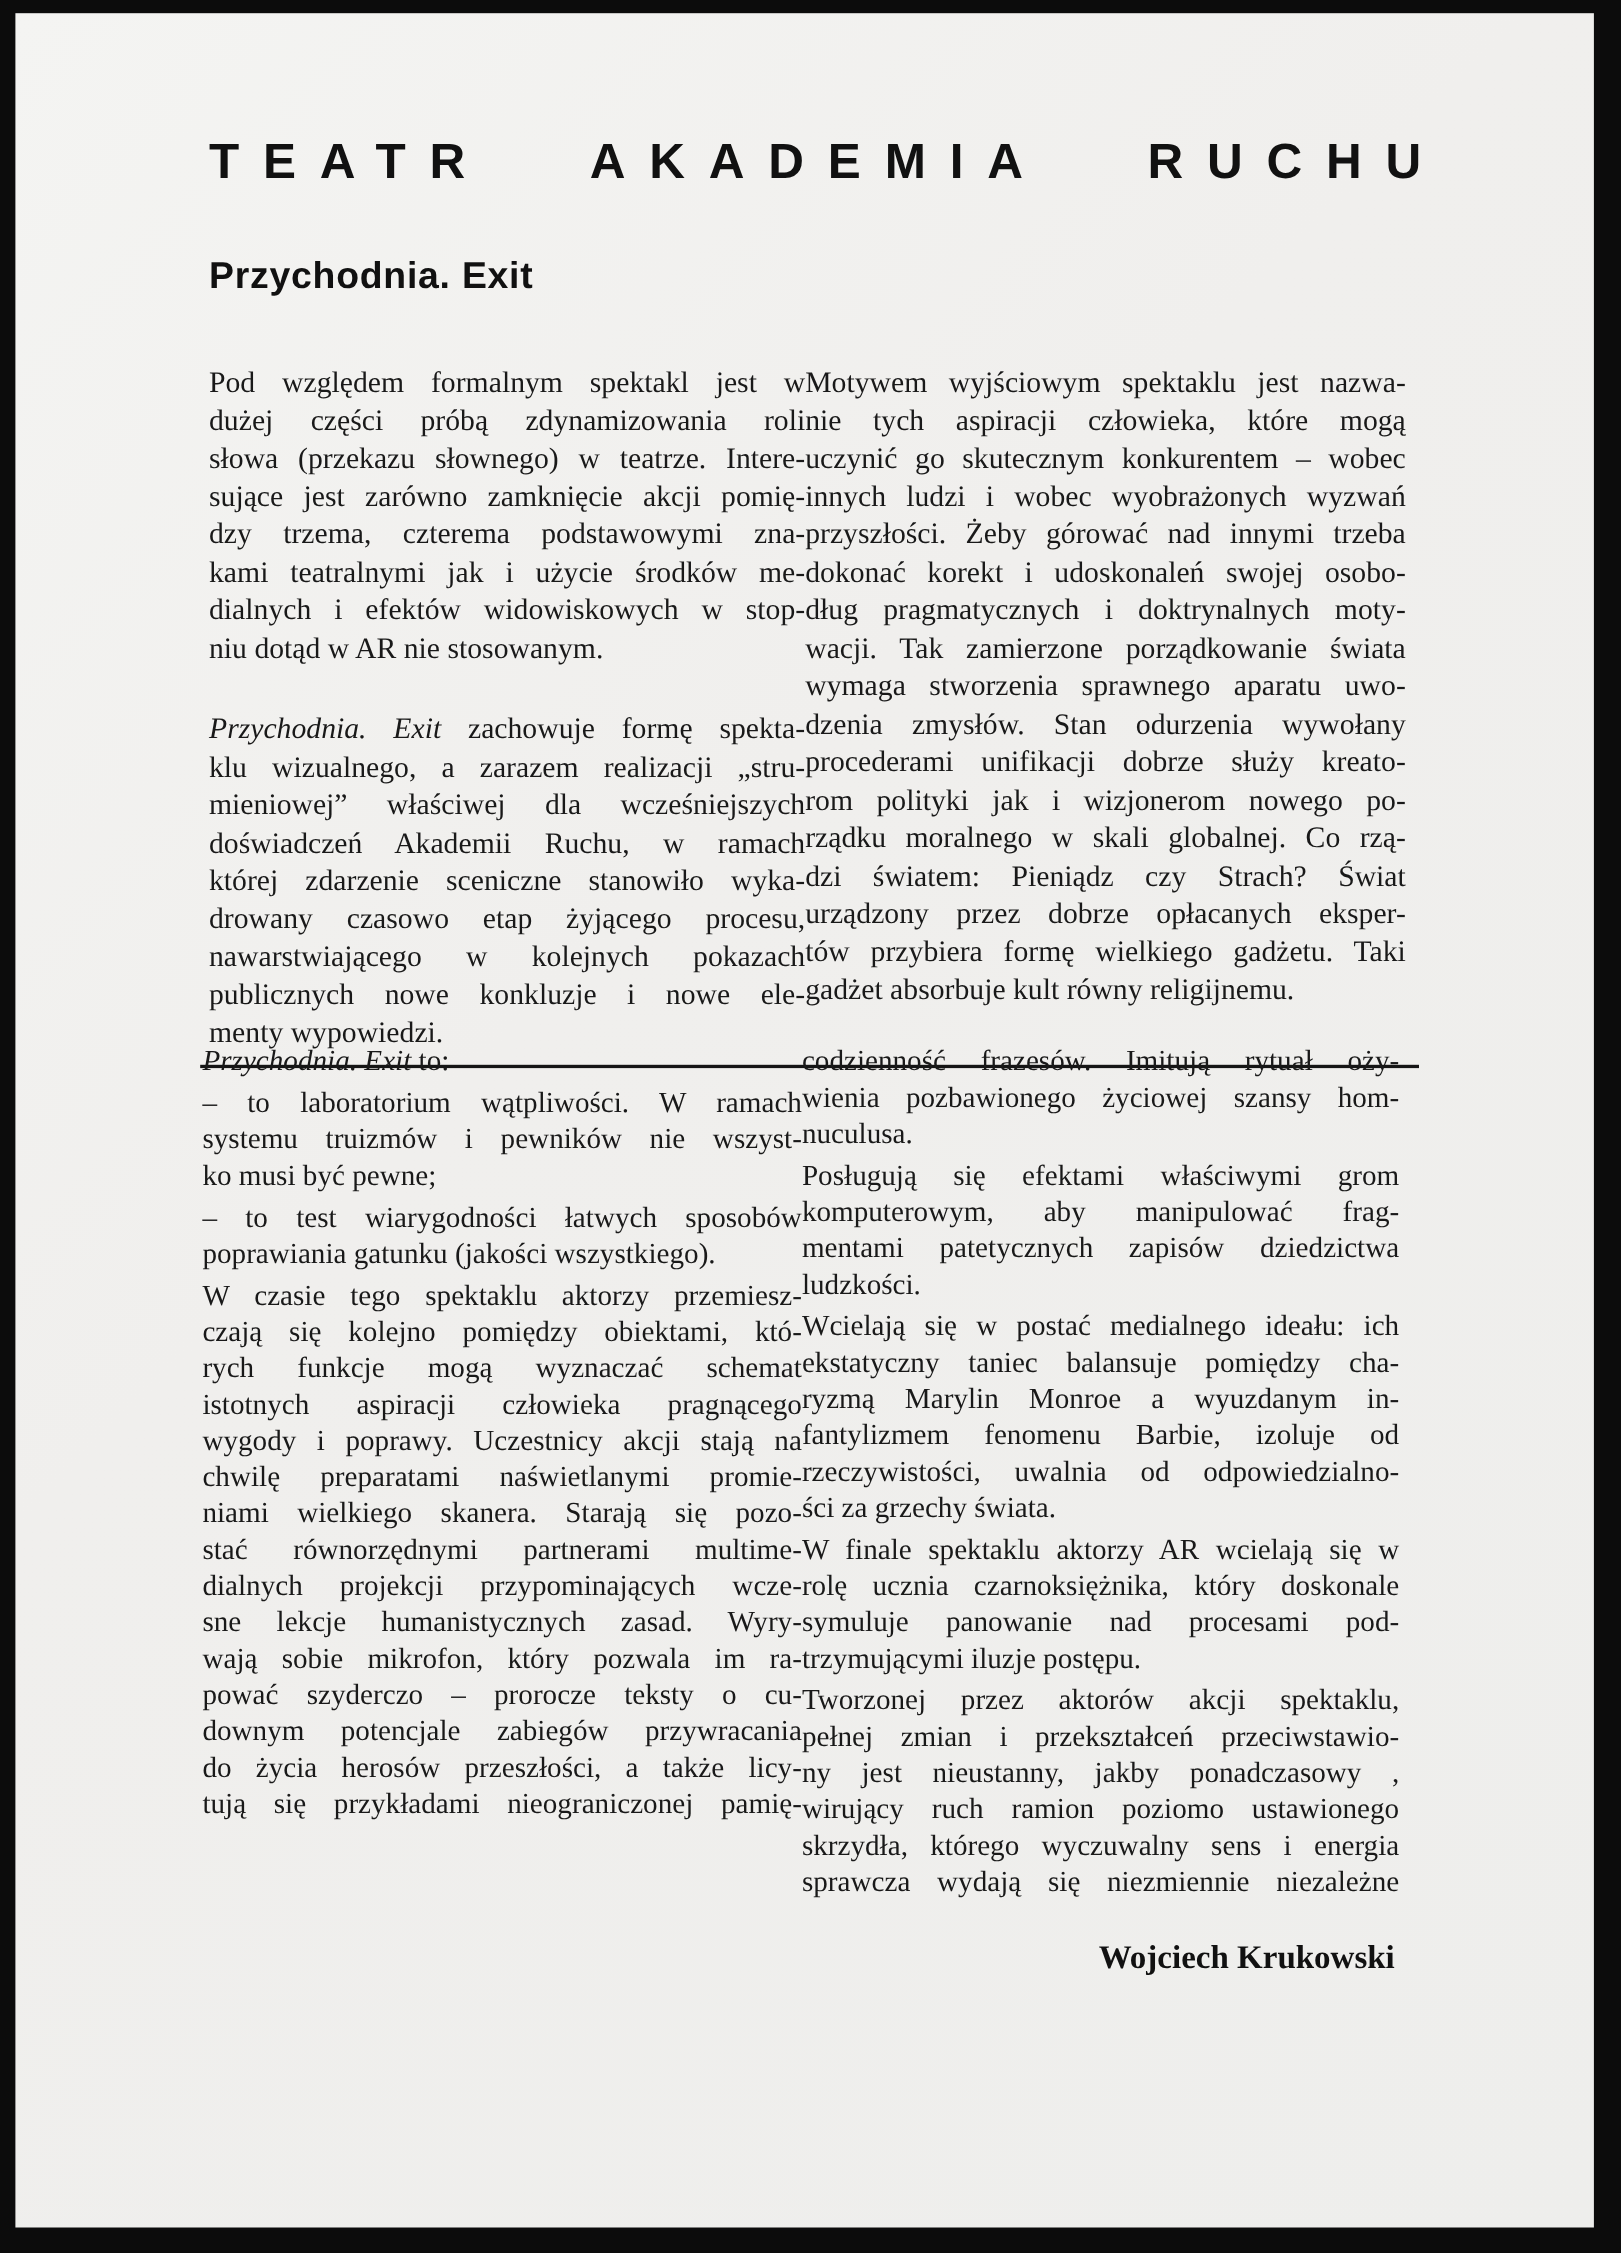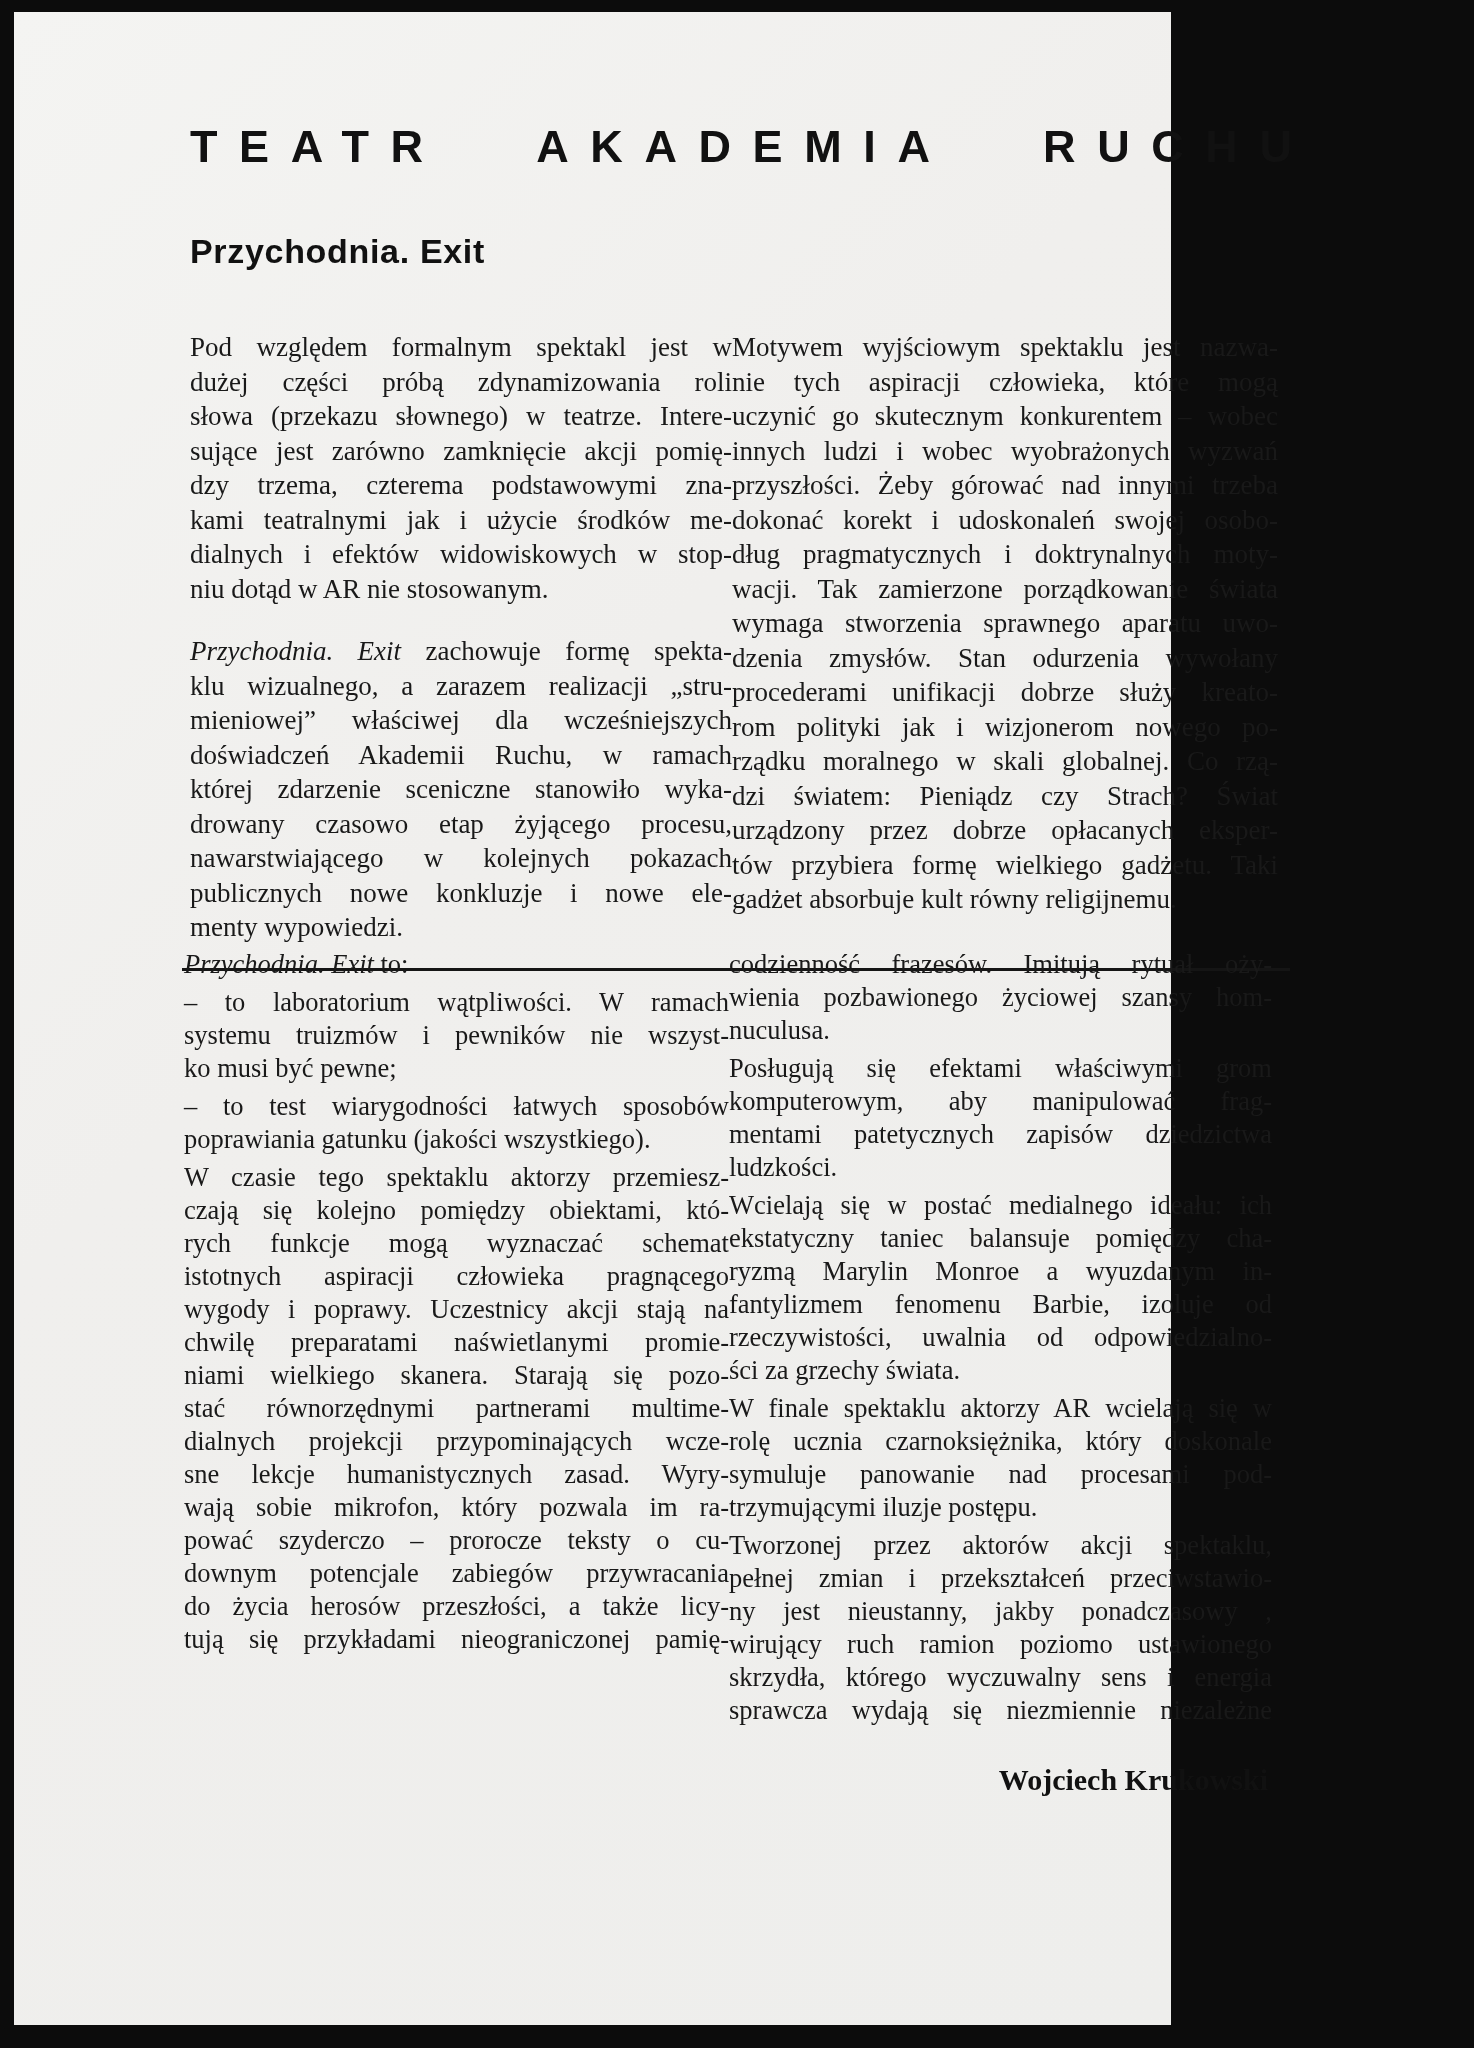--- a/index.html
+++ b/index.html
@@ -3,41 +3,41 @@
 <meta charset="utf-8">
 <style>
   html,body{margin:0;padding:0;}
   body{
     width:1474px;height:2048px;position:relative;
     background:#0c0c0c;
     font-family:"Liberation Serif", serif;
     overflow:hidden;
   }
   .paper{
-    position:absolute;left:14px;top:12px;width:1157px;height:2013px;
+    position:absolute;left:14px;top:12px;width:1435px;height:2013px;
     background:linear-gradient(135deg,#f4f4f2 0%,#f0efed 40%,#eeeeec 100%);
     color:#191919;
   }
   .masthead{
     position:absolute;left:176px;top:112px;width:1102px;
     display:flex;justify-content:space-between;
     font-family:"Liberation Sans", sans-serif;
     font-weight:bold;font-size:45px;line-height:1;
     color:#111;
   }
   .masthead span{letter-spacing:0.48em;margin-right:-0.48em;}
   .headline{
     position:absolute;left:176px;top:220px;
     font-family:"Liberation Sans", sans-serif;
     font-weight:bold;font-size:34px;letter-spacing:0.02em;color:#111;
   }
   .sec{position:absolute;width:1104px;display:grid;}
   .sec1{left:176px;top:318px;grid-template-columns:542px 546px;
         font-size:27px;line-height:34.5px;}
-  .sec1 .para + .para{margin-top:28px;}
+  .sec1 .para + .para{margin-top:39px;}
   .sec2{left:170px;top:936px;grid-template-columns:545px 543px;
         font-size:26.5px;line-height:33px;}
   .sec2 .para + .para{margin-top:5px;}
   .pline{text-align:justify;text-align-last:justify;}
   .pline.last{text-align-last:left;}
   .pline i{font-style:italic;}
   .divider{
     position:absolute;left:168px;top:956px;width:1108px;height:3px;
     background:#151515;
   }

